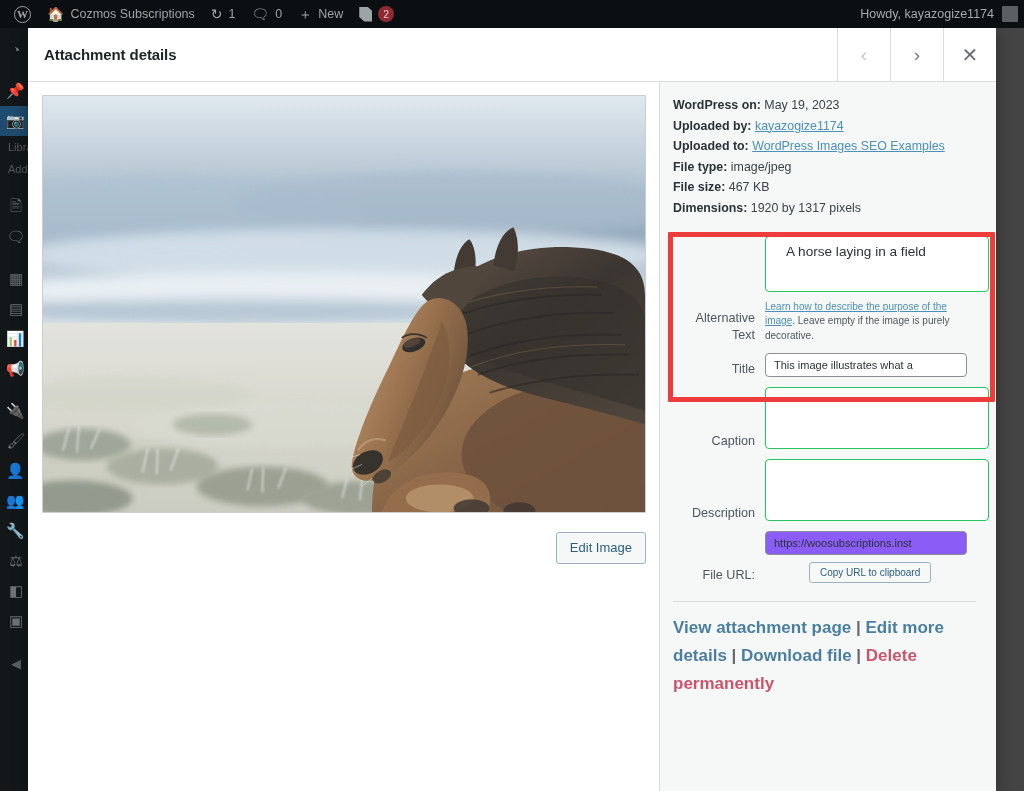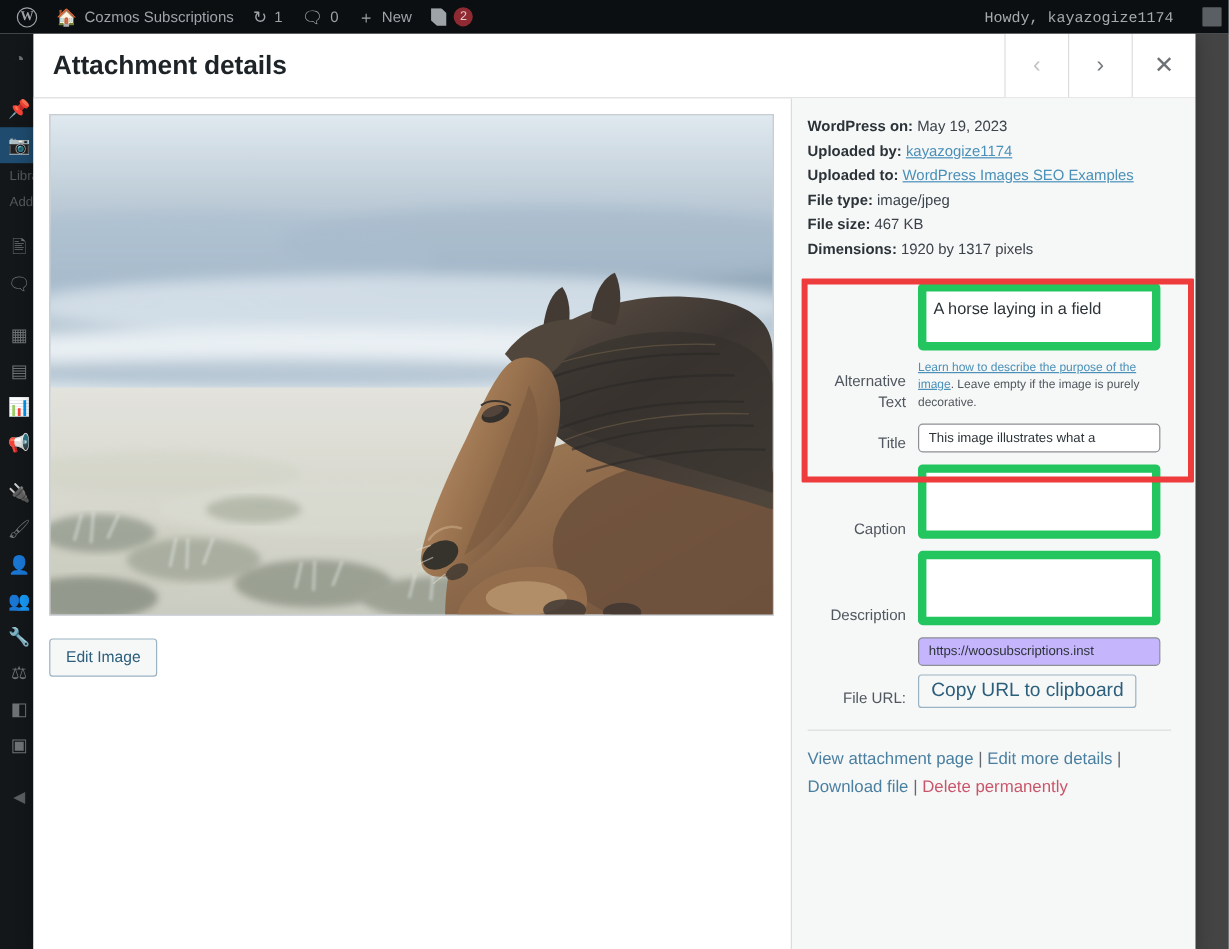--- a/index.html
+++ b/index.html
@@ -36,21 +36,21 @@
     display: flex;
     align-items: center;
     gap: 6px;
     height: 28px;
     padding: 0 8px;
     color: #9ea3a8;
     white-space: nowrap;
   }
   .ab-item .glyph { font-size: 14px; line-height: 1; color: #9ea3a8; display:inline-block; }
   .ab-spacer { flex: 1; }
-  .ab-right { display: flex; align-items: flex-end; gap: 16px; padding-right: 6px; font-family: Liberation Mono, monospace; }
+  .ab-right { display: flex; align-items: center; gap: 0; padding-right: 6px; }
   .ab-avatar {
     width: 16px; height: 16px;
     background: #5a5f63;
     border-radius: 1px;
     display: inline-block;
     margin-left: 8px;
   }
   .ab-badge {
     display: inline-flex;
     align-items: center; justify-content: center;
@@ -142,21 +142,21 @@
   .modal-header {
     height: 54px;
     flex: 0 0 54px;
     border-bottom: 1px solid #dcdcde;
     display: flex;
     align-items: stretch;
     background: #fff;
     position: relative;
   }
   .modal-title {
-    font-size: 22px;
+    font-size: 15px;
     font-weight: bold;
     color: #1d2327;
     display: flex;
     align-items: center;
     padding-left: 16px;
     flex: 1;
     letter-spacing: -0.1px;
   }
   .nav-btn {
     width: 53px;
@@ -181,21 +181,21 @@
   }
 
   
   .preview-pane {
     width: 631px;
     flex: 0 0 631px;
     background: #fff;
     padding: 13px;
     display: flex;
     flex-direction: column;
-    align-items: flex-start;
+    align-items: flex-end;
   }
   .image-frame {
     width: 604px;
     height: 418px;
     border: 1px solid #c9ccd0;
     overflow: hidden;
     position: relative;
     background: #cfd6dc;
   }
   .image-frame svg { display: block; width: 100%; height: 100%; }
@@ -243,28 +243,28 @@
     flex: 0 0 92px;
     text-align: right;
     padding-right: 10px;
     padding-top: 6px;
     font-size: 12.6px;
     color: #50575e;
     line-height: 1.3;
   }
   .field-control { flex: 1; min-width: 0; }
   .ta {
-    width: 202px;
-    border: 7px solid #22c55e;
+    width: 224px;
+    border: 1px solid #22c55e;
     border-radius: 4px;
     background: #fff;
     font-family: "Liberation Sans", sans-serif;
     font-size: 13.6px;
     color: #2c3338;
-    padding: 6px 6px;
+    padding: 6px 20px;
     resize: none;
     outline: none;
     display: block;
     line-height: 1.35;
   }
   .ta.alt { height: 56px; }
   .ta.cap { height: 62px; }
   .ta.desc { height: 62px; }
   .inp {
     width: 202px;
@@ -272,52 +272,54 @@
     border-radius: 4px;
     background: #fff;
     font-family: "Liberation Sans", sans-serif;
     font-size: 11px;
     color: #2c3338;
     padding: 5px 8px;
     outline: none;
     display: block;
   }
   .inp.readonly {
-    background: #c4b5fd;
+    background: #8b5cf6;
     color: #2c3338;
   }
   .help {
     width: 202px;
     font-size: 10px;
     color: #50575e;
     line-height: 1.45;
     margin-top: 8px;
   }
   .help a { color: #4a90b8; text-decoration: underline; }
 
   .copy-btn {
     margin-top: 7px;
     padding: 4px 10px;
-    font-size: 16px;
+    font-size: 10px;
     color: #2c5f7c;
     background: #f6f7f7;
     border: 1px solid #9ab3c4;
     border-radius: 3px;
     cursor: pointer;
+    margin-left: 44px;
   }
 
   .hr {
     border-top: 1px solid #dcdcde;
     margin: 18px 6px 12px 5px;
   }
   .actions {
-    font-size: 14px;
+    font-size: 17px;
     line-height: 1.65;
     padding-left: 5px;
     width: 290px;
+    font-weight: bold;
   }
   .actions a { color: #4a7fa0; text-decoration: none; }
   .actions a.danger { color: #c9566b; }
   .actions .sep { color: #646970; }
 
   
   .highlight-box {
     position: absolute;
     border: 5px solid #ee3b3b;
     pointer-events: none;

